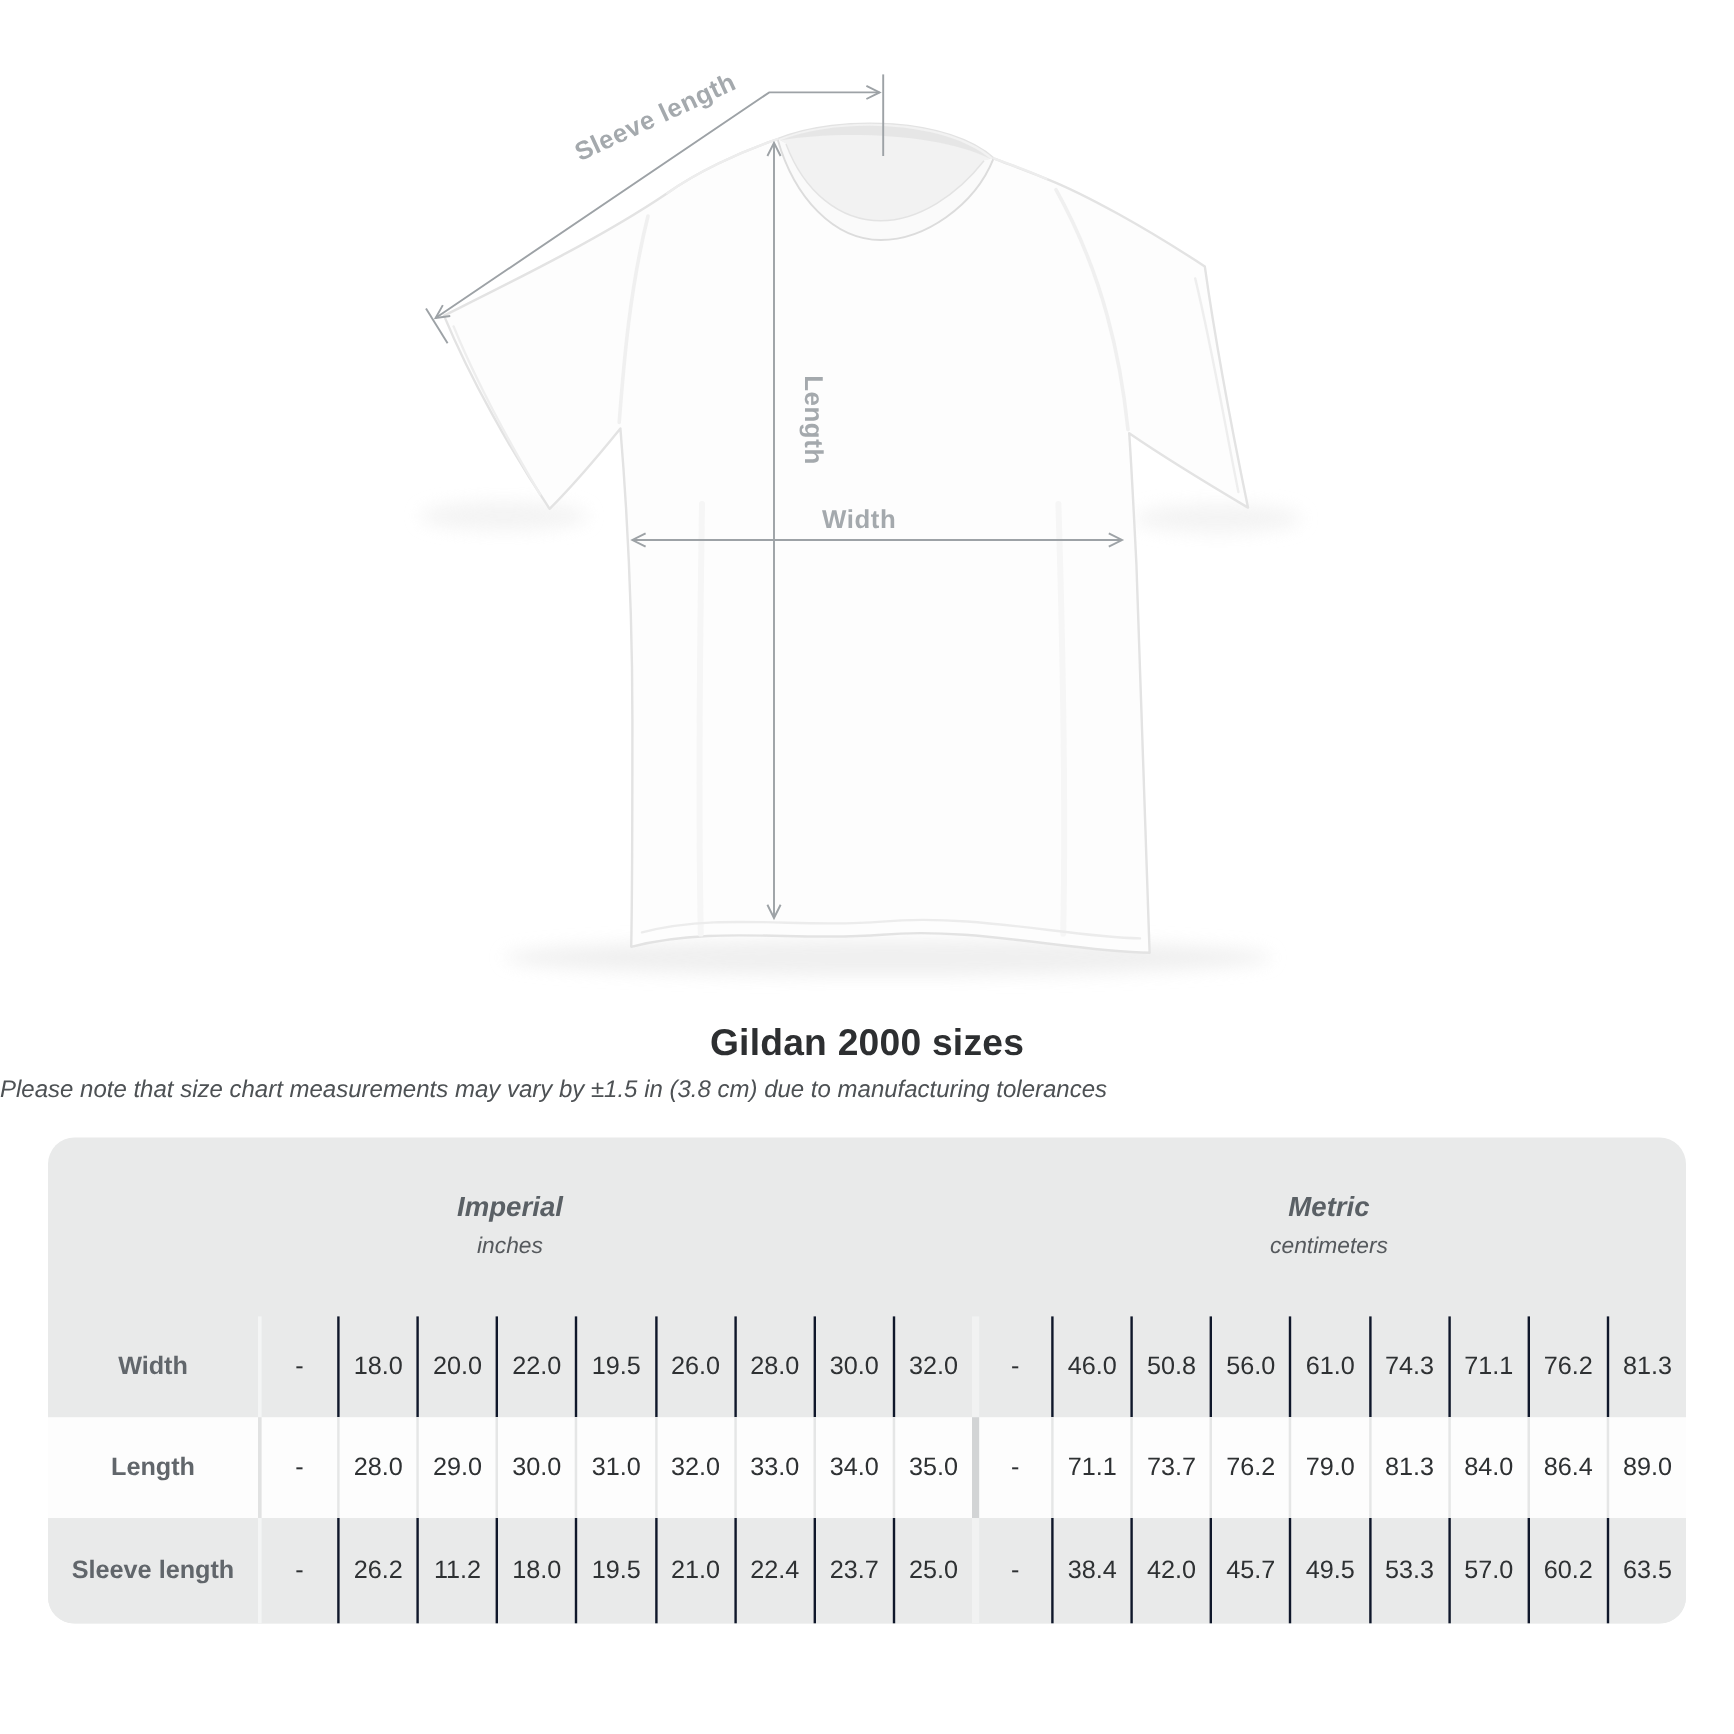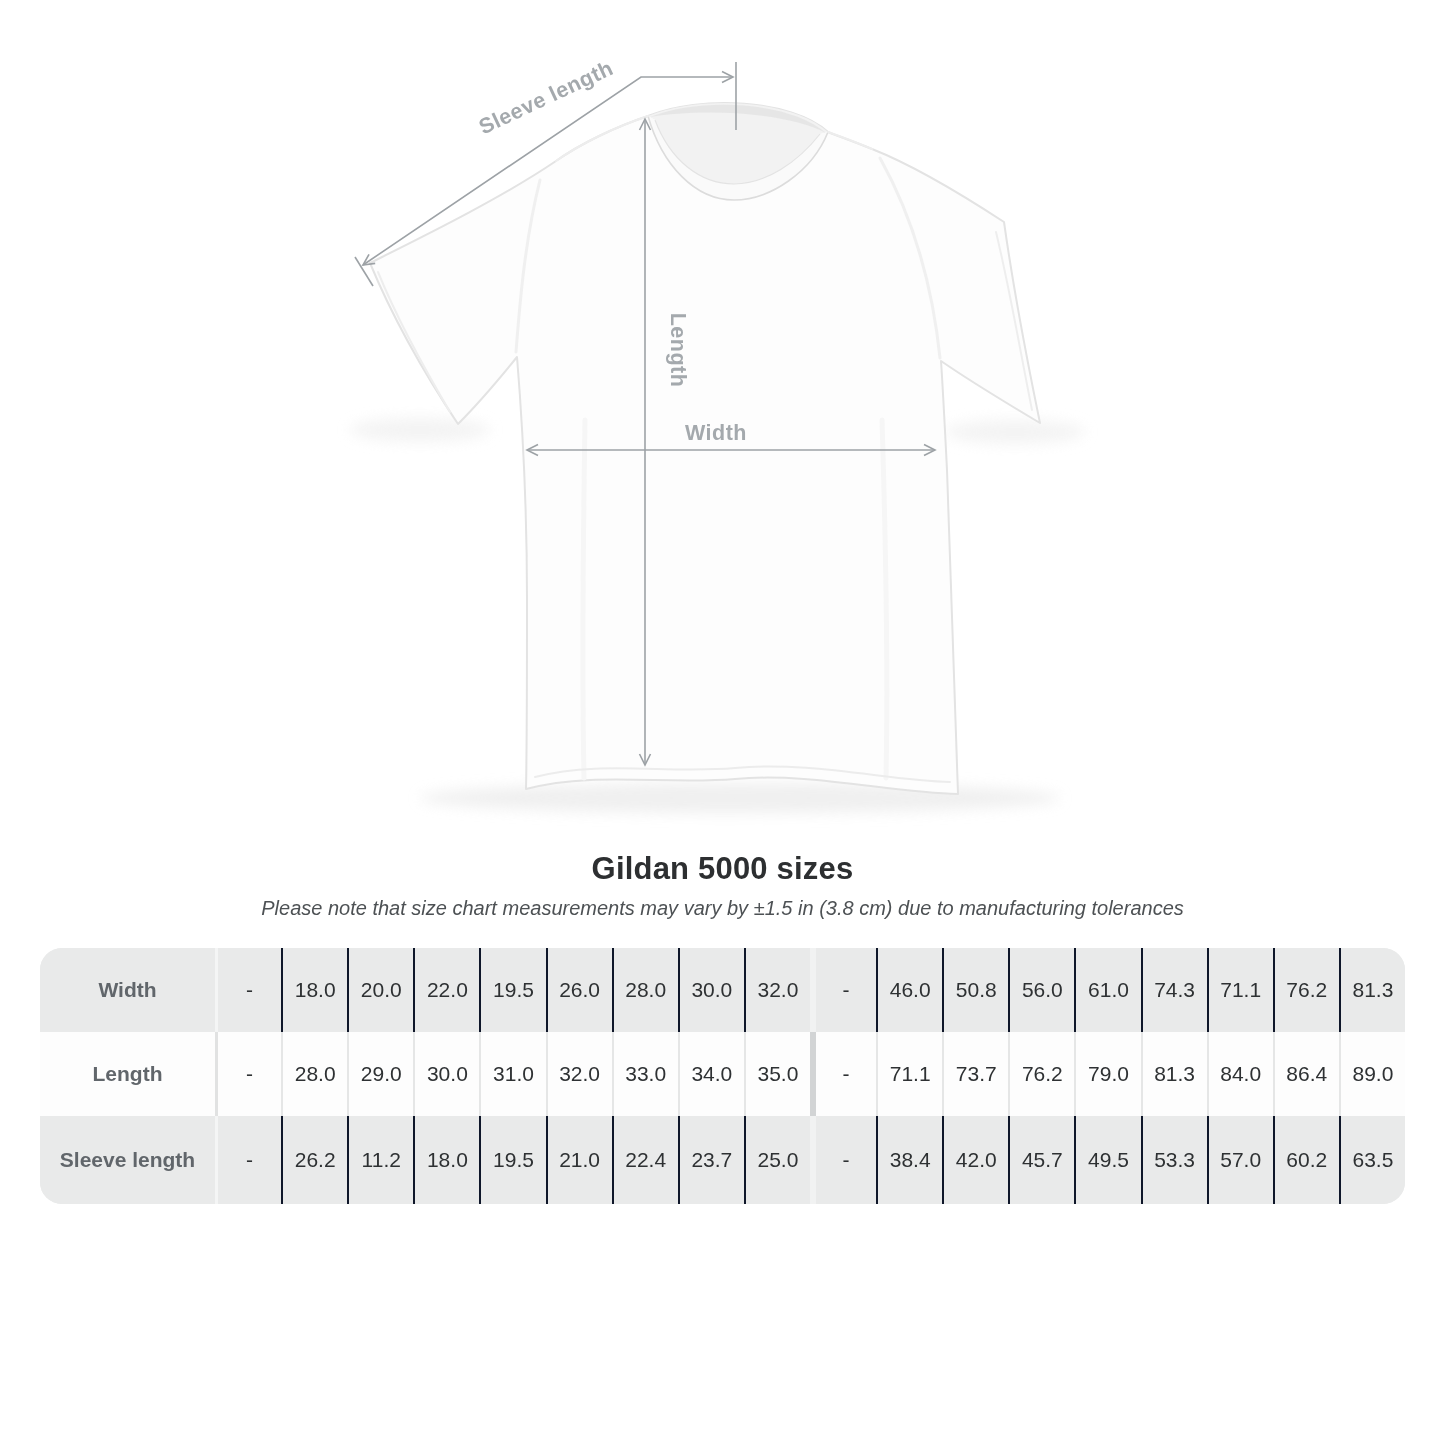--- a/index.html
+++ b/index.html
@@ -7,21 +7,21 @@
     width:1445px;height:1445px;position:relative;overflow:hidden;
     font-family:"Liberation Sans","DejaVu Sans",sans-serif;
     -webkit-font-smoothing:antialiased;
   }
   .diagram{position:absolute;left:0;top:0;width:1445px;height:830px;}
   .page-title{
     position:absolute;left:0;top:851px;width:1445px;text-align:center;
     font-size:31px;font-weight:bold;color:#2d2f31;letter-spacing:.2px;
   }
   .page-subtitle{
-    position:absolute;left:0;top:897px;width:1445px;text-align:center;
+    position:absolute;left:0;top:897px;width:1445px;
     font-size:20px;font-style:italic;color:#4d5154;
   }
   .table-wrap{
     position:absolute;left:40px;top:948px;width:1365px;
     background:#e9eaea;border-radius:22px;overflow:hidden;
   }
   table.size-table{
     width:100%;border-collapse:separate;border-spacing:0;table-layout:fixed;
   }
   td{padding:0;text-align:center;vertical-align:middle;}
@@ -113,30 +113,40 @@
     <line x1="736" y1="62" x2="736" y2="130"></line>
     <line x1="355" y1="257" x2="373" y2="286"></line>
   </g>
 
   <text class="measure-label" transform="translate(549,104) rotate(-25)" text-anchor="middle">Sleeve length</text>
   <text class="measure-label" transform="translate(671,350) rotate(90)" text-anchor="middle">Length</text>
   <text class="measure-label" x="716" y="440" text-anchor="middle">Width</text>
 </svg>
 </div>
 
-<div class="page-title">Gildan 5000 sizes</div>
+<div class="page-title">Gildan 2000 sizes</div>
 <div class="page-subtitle">Please note that size chart measurements may vary by ±1.5 in (3.8 cm) due to manufacturing tolerances</div>
 
 <div class="table-wrap">
   <table class="size-table" id="size-table">
     <colgroup>
       <col style="width:175px">
       <col span="18">
     </colgroup>
     <tbody id="size-table-body">
+        <tr class="unit-row">
+          <td class="unit-cell" colspan="10">
+            <div class="unit-name">Imperial</div>
+            <div class="unit-sub">inches</div>
+          </td>
+          <td class="unit-cell" colspan="9">
+            <div class="unit-name">Metric</div>
+            <div class="unit-sub">centimeters</div>
+          </td>
+        </tr>
         <tr class="dark data-row">
           <td class="label-cell">Width</td>
           <td class="val-cell sep-first">-</td>
           <td class="val-cell sep">18.0</td>
           <td class="val-cell sep">20.0</td>
           <td class="val-cell sep">22.0</td>
           <td class="val-cell sep">19.5</td>
           <td class="val-cell sep">26.0</td>
           <td class="val-cell sep">28.0</td>
           <td class="val-cell sep">30.0</td>

